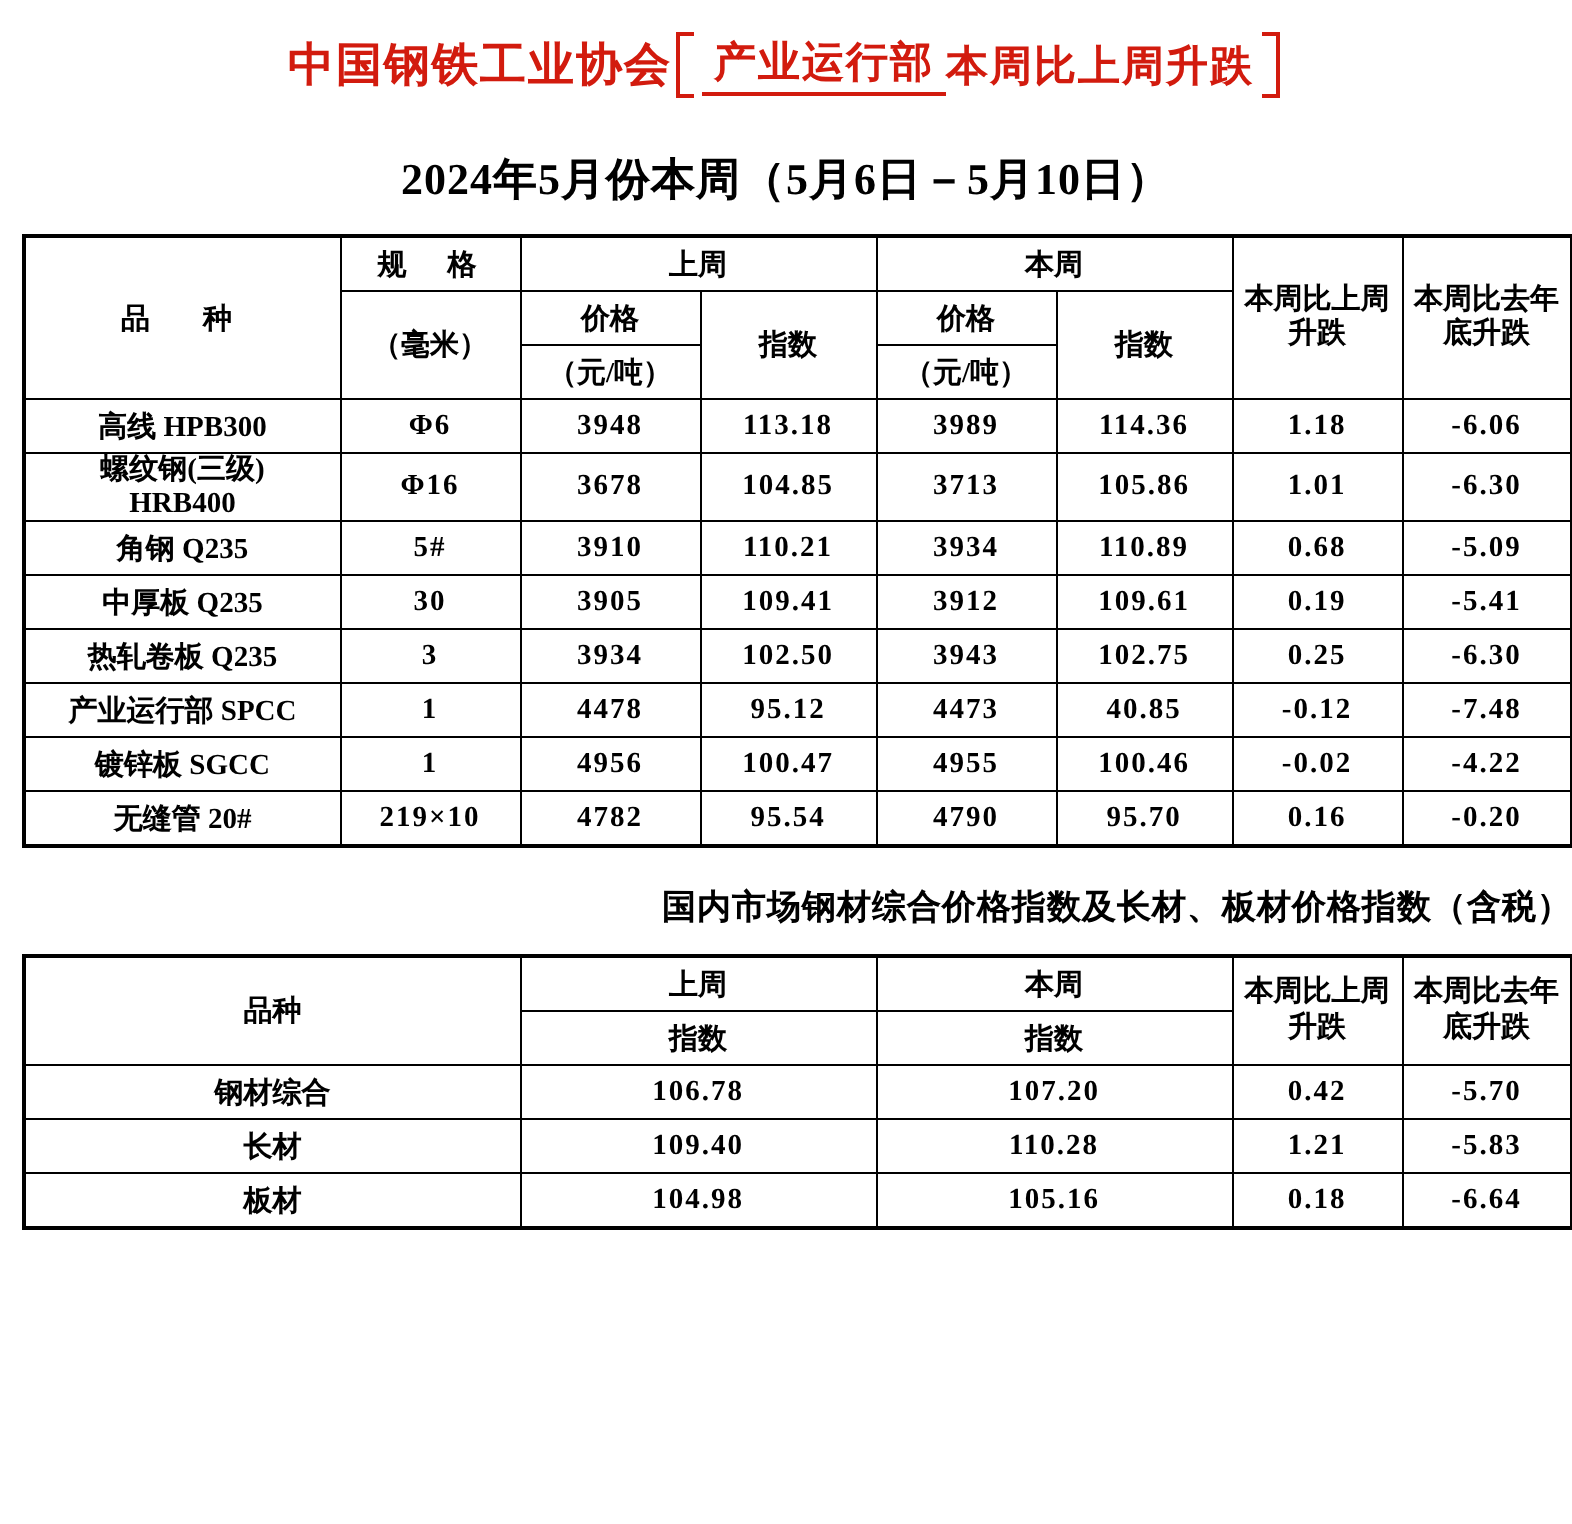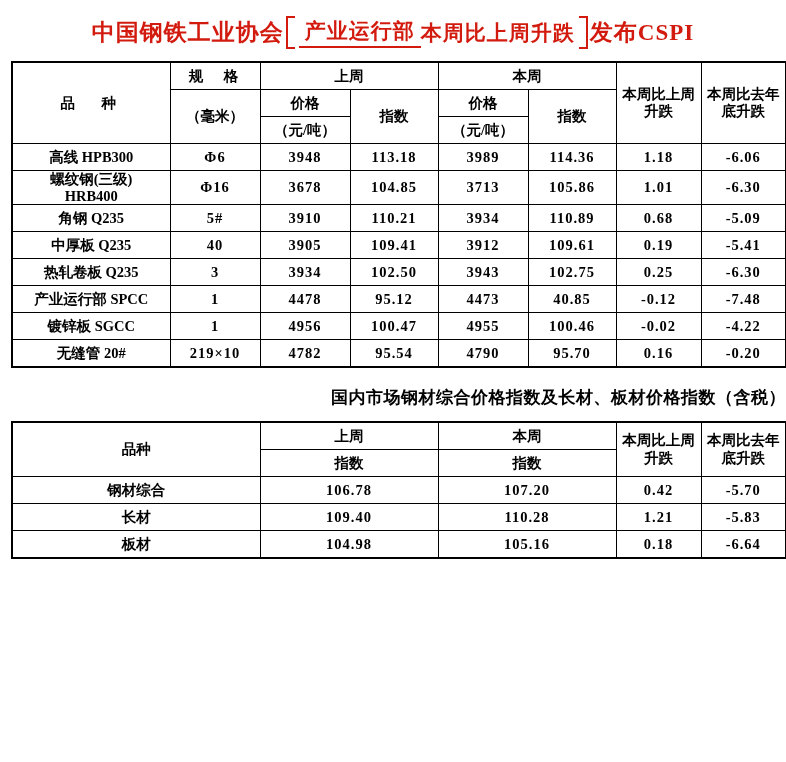--- a/index.html
+++ b/index.html
@@ -158,23 +158,23 @@
   <div class="header">
     <span class="assoc">中国钢铁工业协会</span>
     <span class="bracket-group">
       <span class="bracket left"></span>
       <span class="bracket-inner">
         <span class="line1">产业运行部</span>
         <span class="line2">本周比上周升跌</span>
       </span>
       <span class="bracket right"></span>
     </span>
-    <span class="publish">发布CSPI</span>
   </div>
 
+  <div class="title-main">2024年5月份本周（5月6日－5月10日）</div>
 
 
   <div class="table-wrap">
     <table class="grid outer">
       <colgroup>
         <col style="width:158px">
         <col style="width:90px">
         <col style="width:90px">
         <col style="width:88px">
         <col style="width:90px">
@@ -236,21 +236,21 @@
           <td class="num">5#</td>
           <td class="num">3910</td>
           <td class="num">110.21</td>
           <td class="num">3934</td>
           <td class="num">110.89</td>
           <td class="num">0.68</td>
           <td class="num">-5.09</td>
         </tr>
         <tr class="row-tall">
           <td class="cat-cell">中厚板 Q235</td>
-          <td class="num">40</td>
+          <td class="num">30</td>
           <td class="num">3905</td>
           <td class="num">109.41</td>
           <td class="num">3912</td>
           <td class="num">109.61</td>
           <td class="num">0.19</td>
           <td class="num">-5.41</td>
         </tr>
         <tr class="row-tall">
           <td class="cat-cell">热轧卷板 Q235</td>
           <td class="num">3</td>

